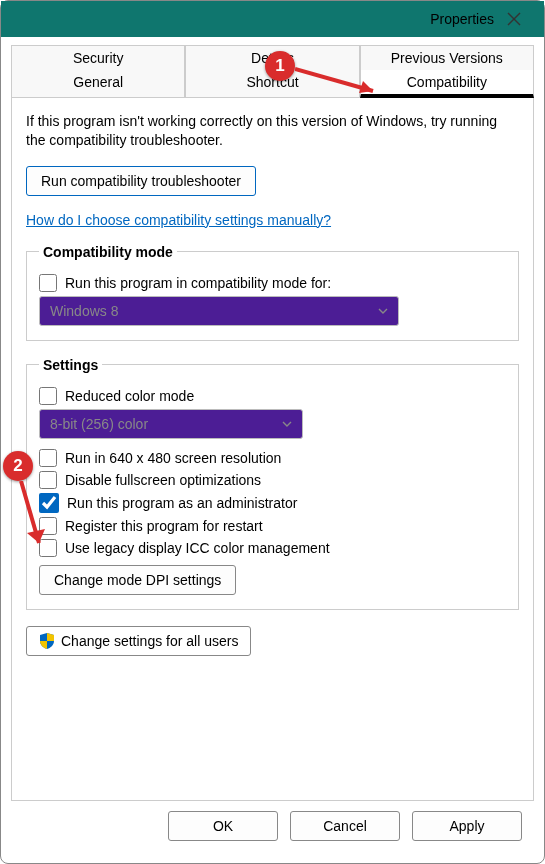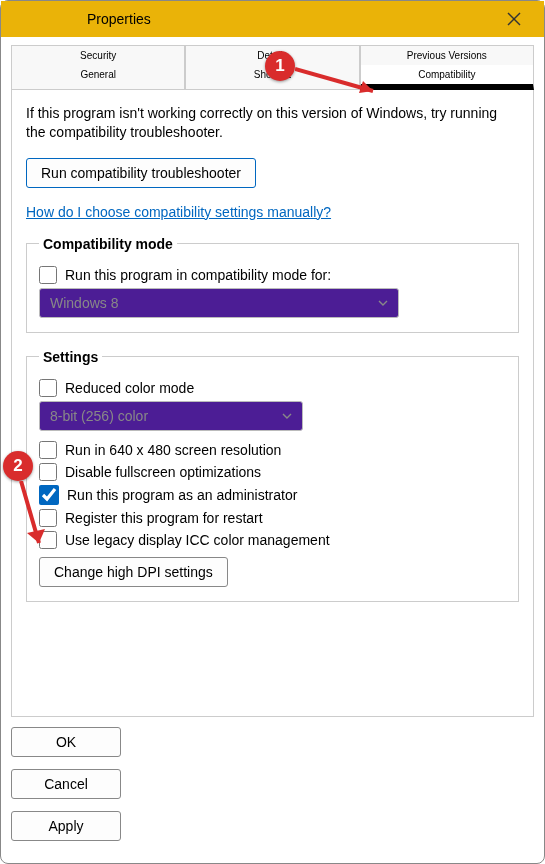--- a/index.html
+++ b/index.html
@@ -9,39 +9,39 @@
     background: #fff;
     width: 545px;
     height: 864px;
     overflow: hidden;
   }
   .window { width: 545px; height: 864px; display: flex; flex-direction: column; border: 1px solid #888; border-radius: 8px; }
   .titlebar {
     height: 36px;
     display: flex;
     align-items: center;
-    justify-content: space-between;
-    padding: 0 10px 0 18px;
-    background: #eab308;
+    justify-content: flex-end;
+    padding: 0 10px 0 36px;
+    background: #0f766e;
   }
   .title { font-size: 14px; padding-left: 68px; }
   .close { width: 40px; height: 36px; display:flex; align-items:center; justify-content:center; }
   .close svg { width:14px; height:14px; }
   .body { flex:1; padding: 8px 10px 10px 10px; display:flex; flex-direction:column; position:relative; }
   .tabs { }
   .tabrow { display:flex; }
   .tab {
     flex:1;
     text-align:center;
     padding: 4px 0;
     border: 1px solid #ccc;
     background: #f8f8f8;
-    font-size: 10px;
-  }
-  .tab.active { background:#fff; border-bottom:6px solid #000000; }
+    font-size: 14px;
+  }
+  .tab.active { background:#fff; border-bottom:4px solid #000000; }
   .tabrow.top .tab { border-bottom:none; }
   .tabrow.bot .tab { border-top:none; }
   .content { border:1px solid #ccc; border-top:none; padding: 14px 14px 14px 14px; flex:1; display:flex; flex-direction:column; gap:16px; }
   .intro { font-size:14px; line-height:1.35; }
   .btn {
     border:1px solid #888; background:#fdfdfd; padding:6px 14px; border-radius:3px; font-size:14px;
     display:inline-block;
   }
   .btn.accent { border:1px solid #0067c0; }
   .link { color:#0067c0; text-decoration:underline; font-size:14px; }
@@ -56,21 +56,21 @@
     border:1px solid #bbb; background:#4c1d95; color:#888; padding:6px 10px; border-radius:3px;
     display:flex; justify-content:space-between; align-items:center; width:360px;
   }
   .select.small { width:264px; }
   .chev { width:10px; height:10px; }
   .settings-spacer { height:6px; }
   .bottom-btn { margin-top:8px; }
   .shield-btn { display:flex; align-items:center; gap:6px; padding:6px 12px; border:1px solid #888; border-radius:3px; width:fit-content; }
   .shield { width:16px; height:16px; }
   .footer {
-    display:flex; gap:12px; justify-content:flex-end; padding:10px 12px 12px 0;flex-direction:column;
+    display:flex; gap:12px; justify-content:flex-end; padding:10px 12px 12px 0;
   }
   .footer .btn { width:110px; text-align:center; }
   
   .callout {
     position:absolute; width:30px; height:30px; border-radius:50%; background:#d92c2c; color:#fff;
     display:flex; align-items:center; justify-content:center; font-weight:bold; font-size:17px;
     box-shadow:0 1px 3px rgba(0,0,0,.4);
   }
   .arrow { position:absolute; }
   .arrow line { stroke:#d92c2c; stroke-width:4; }
@@ -164,24 +164,34 @@
           <input type="checkbox" style="">
           <span>Register this program for restart</span>
         </label>
 
         <label class="chk">
           <input type="checkbox" style="">
           <span>Use legacy display ICC color management</span>
         </label>
 
         <div class="bottom-btn">
-          <button class="btn">Change high DPI settings</button>
+          <button class="btn">Change mode DPI settings</button>
         </div>
       </fieldset>
 
+      <div>
+        <div class="shield-btn">
+          <svg class="shield" viewBox="0 0 16 16">
+            <path d="M8 0 L15 2 V8 C15 12 11.5 15 8 16 C4.5 15 1 12 1 8 V2 Z" fill="#0067c0"></path>
+            <path d="M8 0 L15 2 V8 L8 8 Z" fill="#f2c400"></path>
+            <path d="M8 8 L8 16 C4.5 15 1 12 1 8 Z" fill="#f2c400"></path>
+          </svg>
+          <span>Change settings for all users</span>
+        </div>
+      </div>
 
     </div>
 
     <div class="footer">
       <button class="btn">OK</button>
       <button class="btn">Cancel</button>
       <button class="btn">Apply</button>
     </div>
 
     <div class="callout" style="left:264px; top:14px;">1</div>

